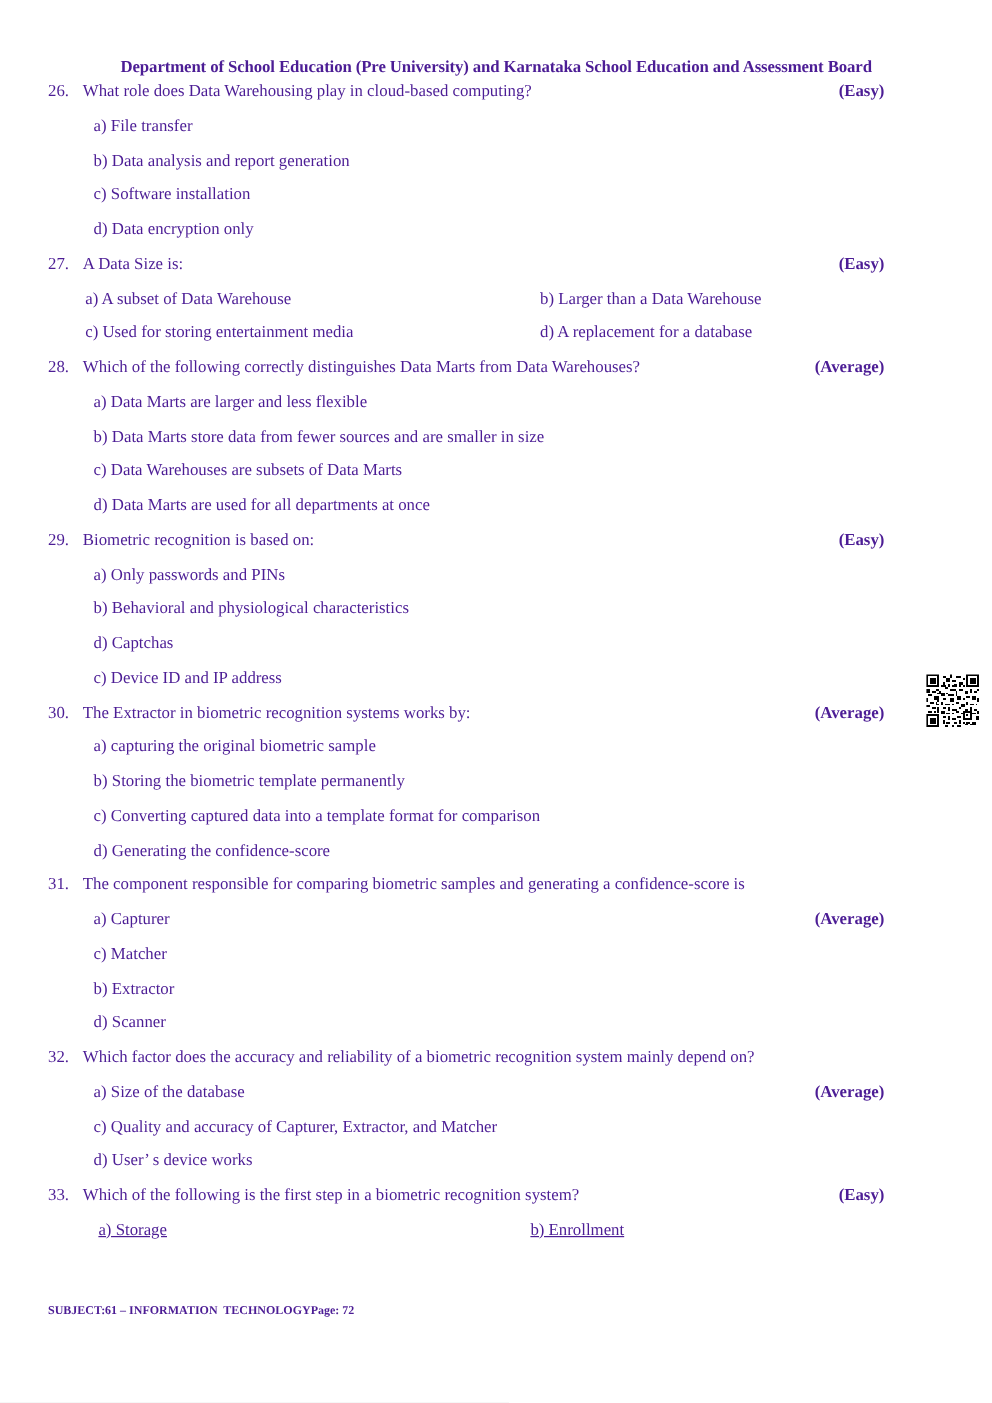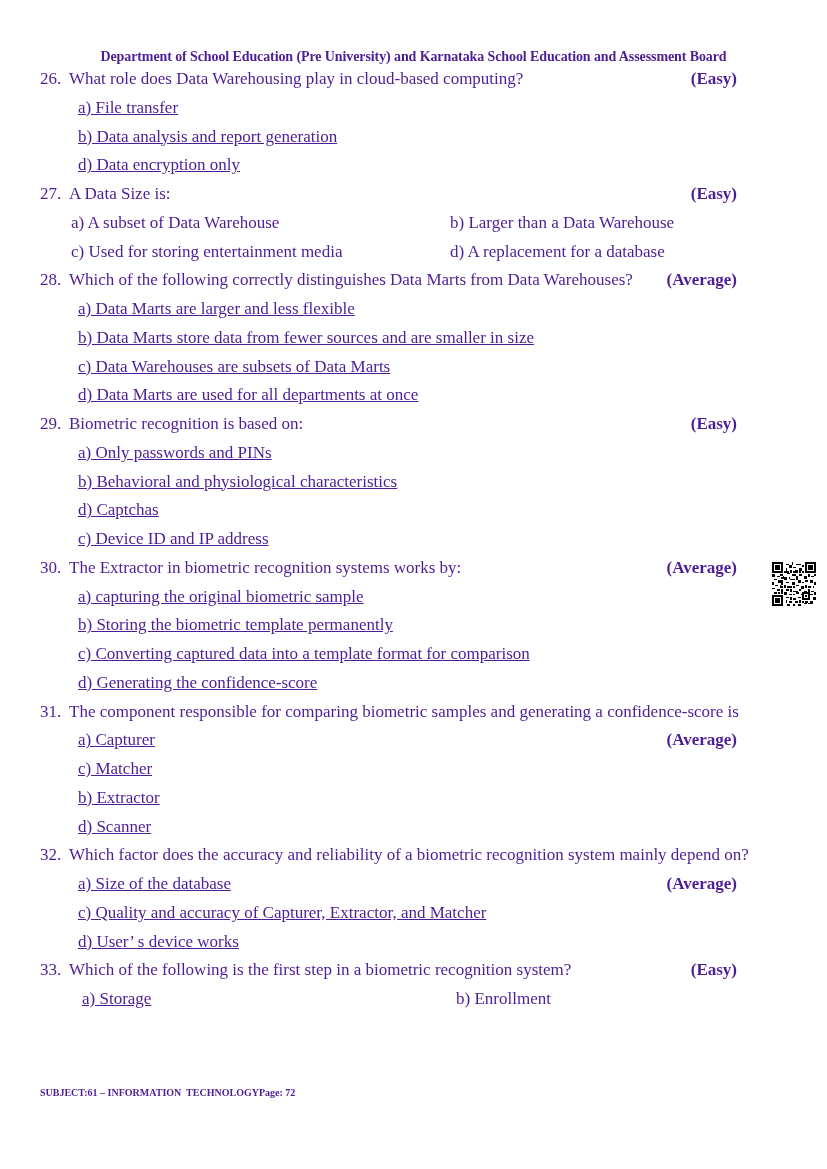--- a/index.html
+++ b/index.html
@@ -17,31 +17,31 @@
     text-align:center;
     font-weight:bold;
     font-size:14px;
     letter-spacing:-0.1px;
     white-space:pre;
   }
   .body { position:absolute; top:69px; left:0; width:100%; }
   .line {
     position:relative;
     height:28.75px;
-    font-size:17px;
+    font-size:14px;
     white-space:pre;
   }
   .qline { padding-left:40px; }
   .qnum { display:inline-block; width:29px; }
-  .opt  { padding-left:78px;text-decoration:underline; }
+  .opt  { padding-left:78px; }
   .optrow { }
   .optrow .c1 { position:absolute; left:71px; top:0; }
   .optrow .c2 { position:absolute; left:450px; top:0; }
   .optrow.q33 .c1 { left:82px;text-decoration:underline; }
-  .optrow.q33 .c2 { left:456px; }
+  .optrow.q33 .c2 { left:442px;text-decoration:underline; }
   .diff {
     position:absolute; right:90px; top:0;
     font-weight:bold;
   }
   .footer {
     position:absolute; top:1087px; left:40px; right:90px;
     display:flex; justify-content:flex-start;
     font-weight:bold; font-size:10px;
     white-space:pre;
   }
@@ -56,20 +56,21 @@
 
 <div class="page">
 
   <div class="header">Department of School Education (Pre University) and Karnataka School Education and Assessment Board</div>
 
   <div class="body">
 
     <div class="line qline"><span class="qnum">26.</span><span>What role does Data Warehousing play in cloud-based computing?</span><span class="diff">(Easy)</span></div>
     <div class="line opt">a) File transfer</div>
     <div class="line opt">b) Data analysis and report generation</div>
+    <div class="line opt">c) Software installation</div>
     <div class="line opt">d) Data encryption only</div>
 
     <div class="line qline"><span class="qnum">27.</span><span>A Data Size is:</span><span class="diff">(Easy)</span></div>
     <div class="line optrow"><span class="c1">a) A subset of Data Warehouse</span><span class="c2">b) Larger than a Data Warehouse</span></div>
     <div class="line optrow"><span class="c1">c) Used for storing entertainment media</span><span class="c2">d) A replacement for a database</span></div>
 
     <div class="line qline"><span class="qnum">28.</span><span>Which of the following correctly distinguishes Data Marts from Data Warehouses?</span><span class="diff">(Average)</span></div>
     <div class="line opt">a) Data Marts are larger and less flexible</div>
     <div class="line opt">b) Data Marts store data from fewer sources and are smaller in size</div>
     <div class="line opt">c) Data Warehouses are subsets of Data Marts</div>

